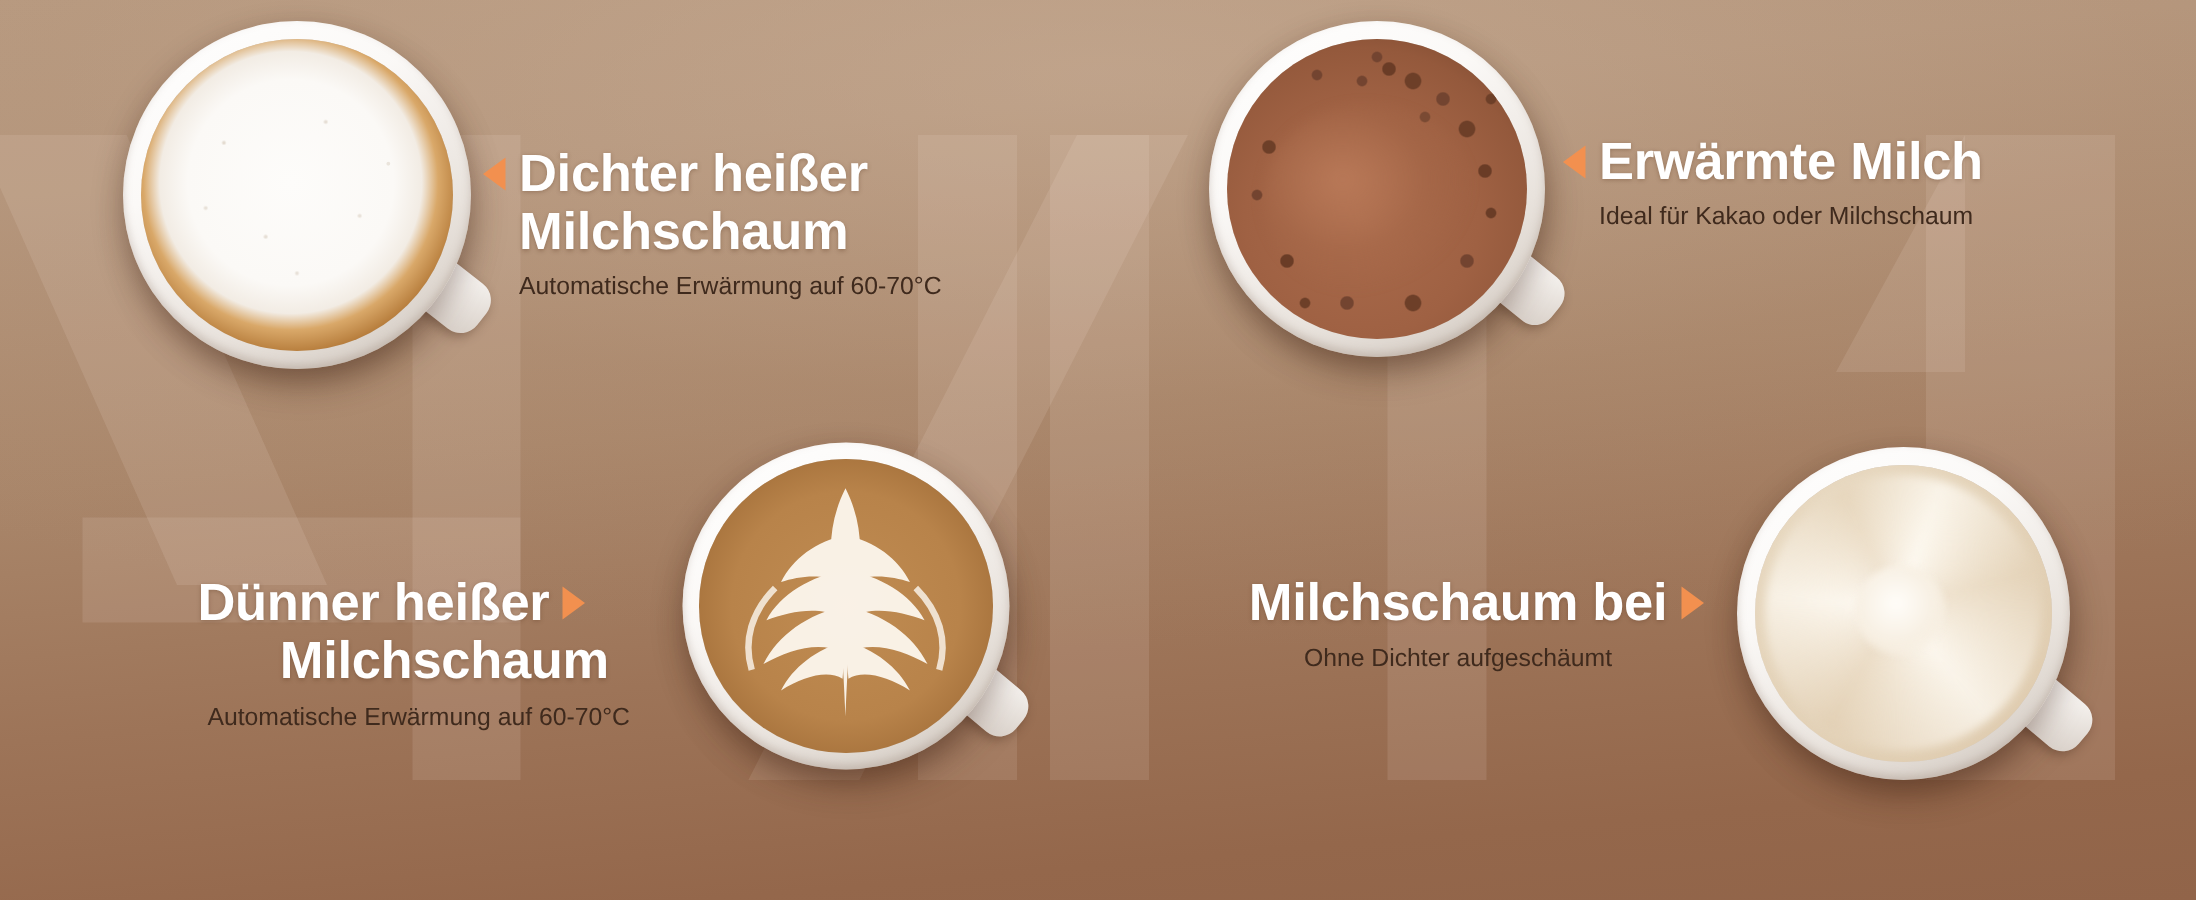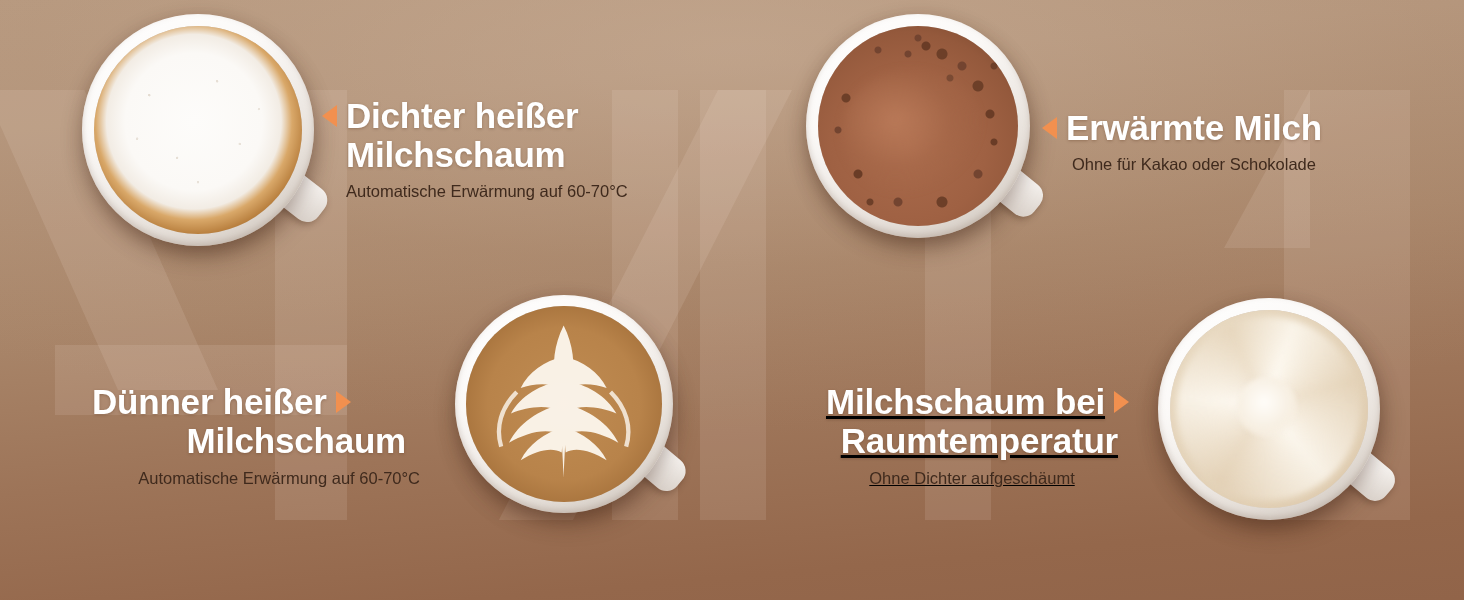--- a/index.html
+++ b/index.html
@@ -195,33 +195,33 @@
     border-top:11px solid transparent;
     border-bottom:11px solid transparent;
     border-right:15px solid #f2904f;
   }
   .tri-right{
     border-top:11px solid transparent;
     border-bottom:11px solid transparent;
     border-left:15px solid #f2904f;
   }
   .hl-row{ display:flex; align-items:center; gap:9px; }
-  .hl-row.rtl{ justify-content:flex-start; }
+  .hl-row.rtl{ justify-content:center; }
 
   
   #b1{ left:322px; top:96px;  text-align:left; }
   #b1 .subline{ margin-top:7px; }
 
   #b2{ left:92px;  top:382px; text-align:right; width:338px; }
   #b2 .subline{ margin-top:8px; }
 
-  #b3{ left:1042px; top:88px; text-align:center;margin-top:20px; }
+  #b3{ left:1042px; top:88px; text-align:left; }
   #b3 .subline{ margin-top:7px; }
 
-  #b4{ left:826px; top:382px; text-align:right; width:316px;text-decoration:underline; }
+  #b4{ left:826px; top:382px; text-align:right; width:316px; }
   #b4 .subline{ margin-top:8px; text-align:center; }
 </style>
 </head>
 <body>
 
 <div class="banner">
 
   <div class="bg-sheen"></div>
 
   <div class="watermark">
@@ -316,25 +316,24 @@
     </div>
     <div class="headline" style="margin-right:24px;">Milchschaum</div>
     <div class="subline" style="margin-right:10px;">Automatische Erwärmung auf 60-70°C</div>
   </div>
 
   <div class="block" id="b3">
     <div class="hl-row">
       <span class="tri tri-left"></span>
       <span class="headline">Erwärmte Milch</span>
     </div>
-    <div class="subline" style="margin-left:24px;">Ohne für Kakao oder Schokolade</div>
+    <div class="subline" style="margin-left:24px;">Ideal für Kakao oder Milchschaum</div>
   </div>
 
   <div class="block" id="b4">
     <div class="hl-row rtl">
       <span class="headline">Milchschaum bei</span>
       <span class="tri tri-right"></span>
     </div>
-    <div class="headline" style="margin-right:24px;">Raumtemperatur</div>
     <div class="subline" style="margin-right:24px;">Ohne Dichter aufgeschäumt</div>
   </div>
 
 </div>
 
 </body></html>

